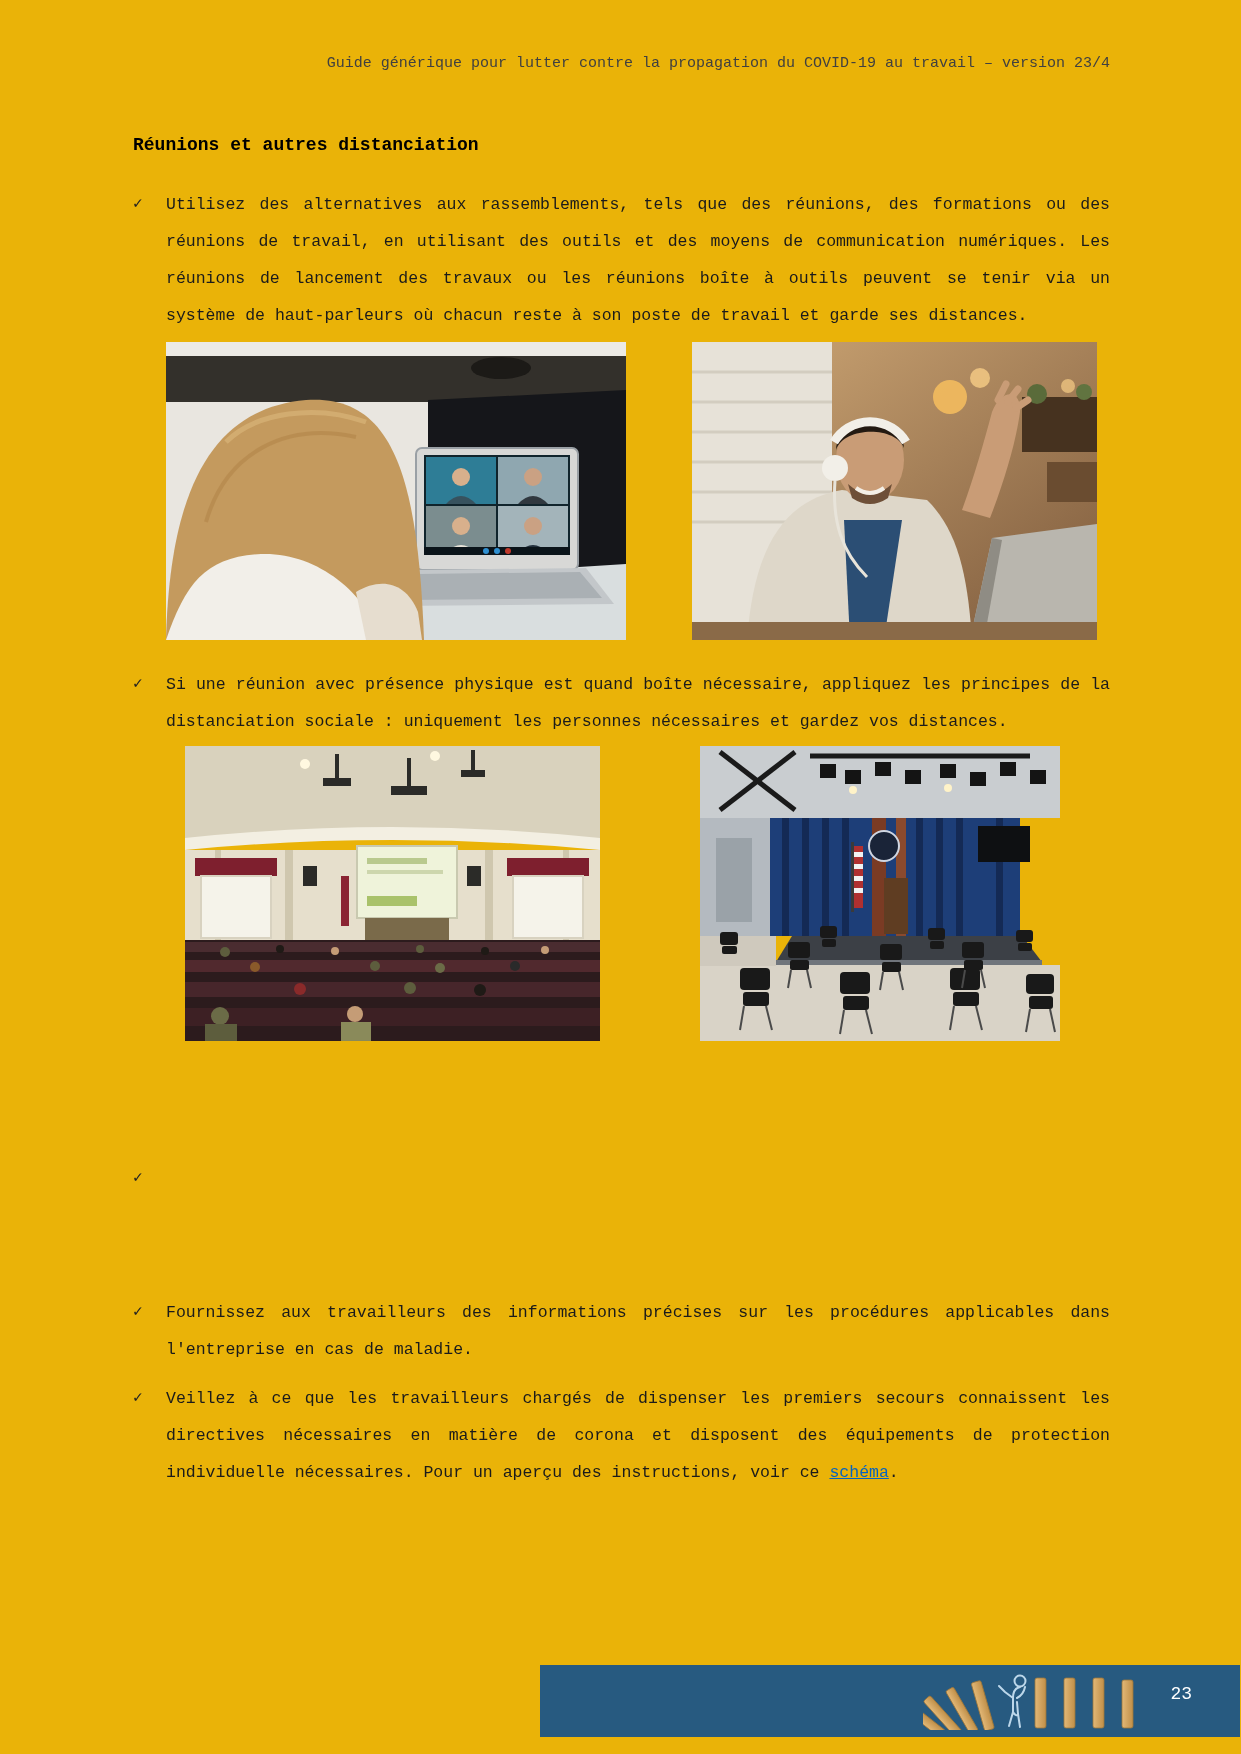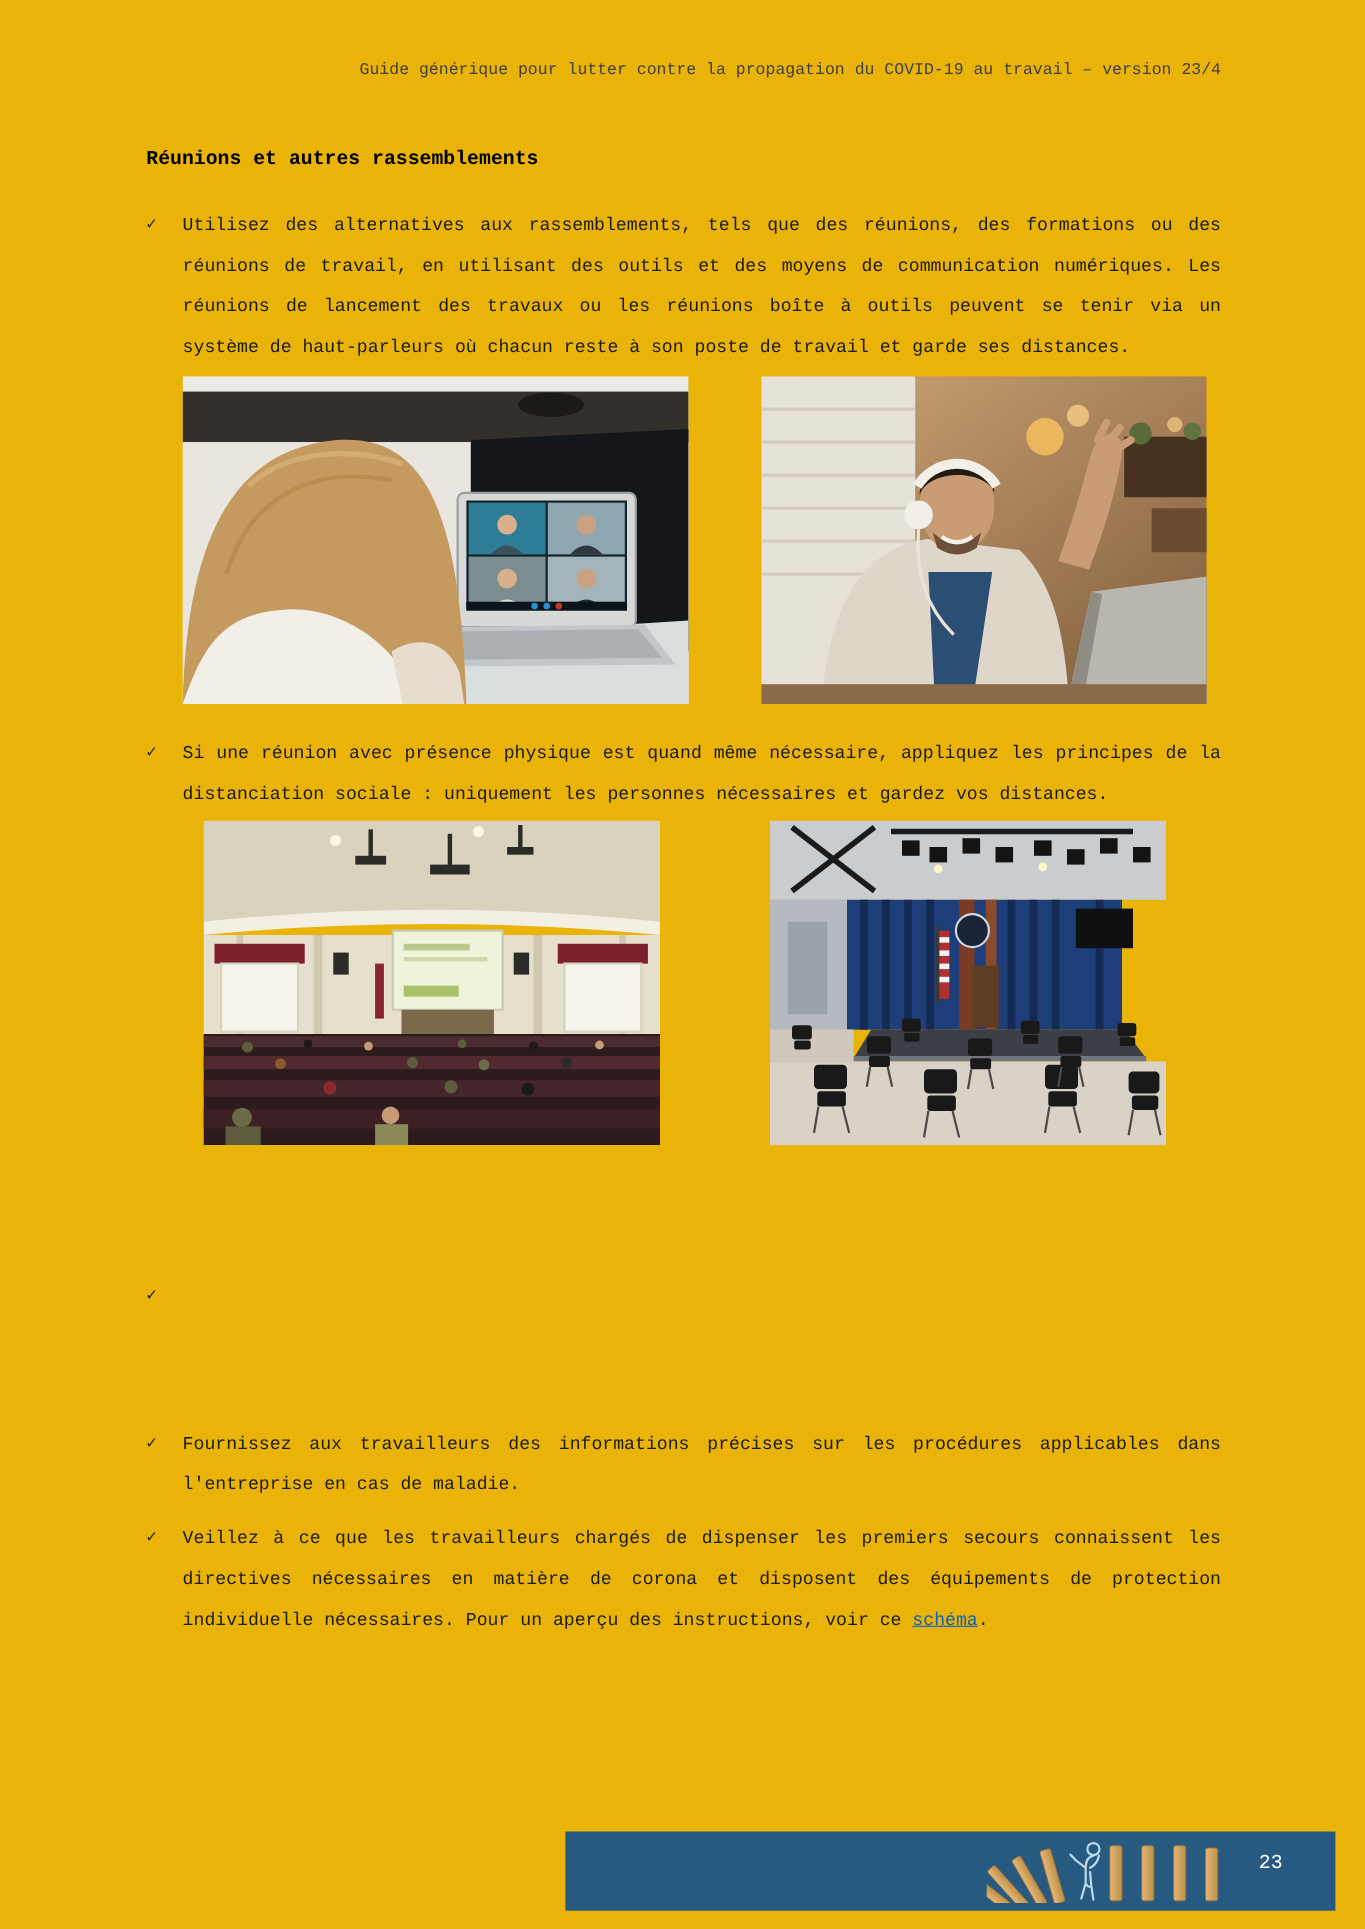--- a/index.html
+++ b/index.html
@@ -24,34 +24,34 @@
   .urlblock{display:block;overflow-wrap:break-word;text-align:left;}
   .imgrow1{top:342px;height:298px;}
   .imgrow2{top:746px;height:295px;}
   .photo{position:absolute;top:0;display:block;}
   .photo svg{display:block;width:100%;height:100%;}
   .p1{left:33px;width:460px;height:298px;}
   .p2{left:559px;width:405px;height:298px;}
   .p3{left:52px;width:415px;height:295px;}
   .p4{left:567px;width:360px;height:295px;}
   .footerbar{
-    position:absolute;left:514px;top:1665px;width:700px;height:72px;background:#275a80;
+    position:absolute;left:540px;top:1665px;width:700px;height:72px;background:#275a80;
     display:flex;align-items:center;justify-content:flex-end;padding-right:48px;box-sizing:border-box;
   }
   .pageno{color:#ffffff;font-size:18px;margin-left:12px;margin-top:-14px;}
   .domino-logo{width:235px;height:58px;}
 </style>
 </head>
 <body>
 
 <div class="page">
 
   <div class="abs header">Guide générique pour lutter contre la propagation du COVID-19 au travail – version 23/4</div>
 
-  <div class="abs h1">Réunions et autres rassemblements</div>
+  <div class="abs h1">Réunions et autres distanciation</div>
 
   <div class="abs b1 check-item">
     <span class="check">✓</span>
     <span class="check-text">Utilisez des alternatives aux rassemblements, tels que des réunions, des formations ou des réunions de travail, en utilisant des outils et des moyens de communication numériques. Les réunions de lancement des travaux ou les réunions boîte à outils peuvent se tenir via un système de haut-parleurs où chacun reste à son poste de travail et garde ses distances.</span>
   </div>
 
   <div class="abs imgrow1">
     <span class="photo p1">
       <svg viewBox="0 0 460 298" preserveAspectRatio="none">
         <rect x="0" y="0" width="460" height="298" fill="#eceae5"></rect>
@@ -127,21 +127,21 @@
         <path d="M143,139 C140,180 150,210 175,235" stroke="#e8e4da" stroke-width="3" fill="none"></path>
         <polygon points="300,196 405,182 405,298 278,298" fill="#b9b6ae"></polygon>
         <polygon points="278,298 300,196 310,198 292,298" fill="#8f8c84"></polygon>
         <rect x="0" y="280" width="405" height="18" fill="#8a6a48"></rect>
       </svg>
     </span>
   </div>
 
   <div class="abs b2 check-item">
     <span class="check">✓</span>
-    <span class="check-text">Si une réunion avec présence physique est quand même nécessaire, appliquez les principes de la distanciation sociale : uniquement les personnes nécessaires et gardez vos distances.</span>
+    <span class="check-text">Si une réunion avec présence physique est quand boîte nécessaire, appliquez les principes de la distanciation sociale : uniquement les personnes nécessaires et gardez vos distances.</span>
   </div>
 
   <div class="abs imgrow2">
     <span class="photo p3">
       <svg viewBox="0 0 415 295" preserveAspectRatio="none">
         <rect x="0" y="0" width="415" height="92" fill="#d9d2bd"></rect>
         <path d="M0,92 Q207,70 415,92 L415,104 Q207,84 0,104 Z" fill="#f3efe2"></path>
         <g fill="#2b2b28">
           <rect x="150" y="8" width="4" height="26"></rect>
             <rect x="138" y="32" width="28" height="8"></rect>

